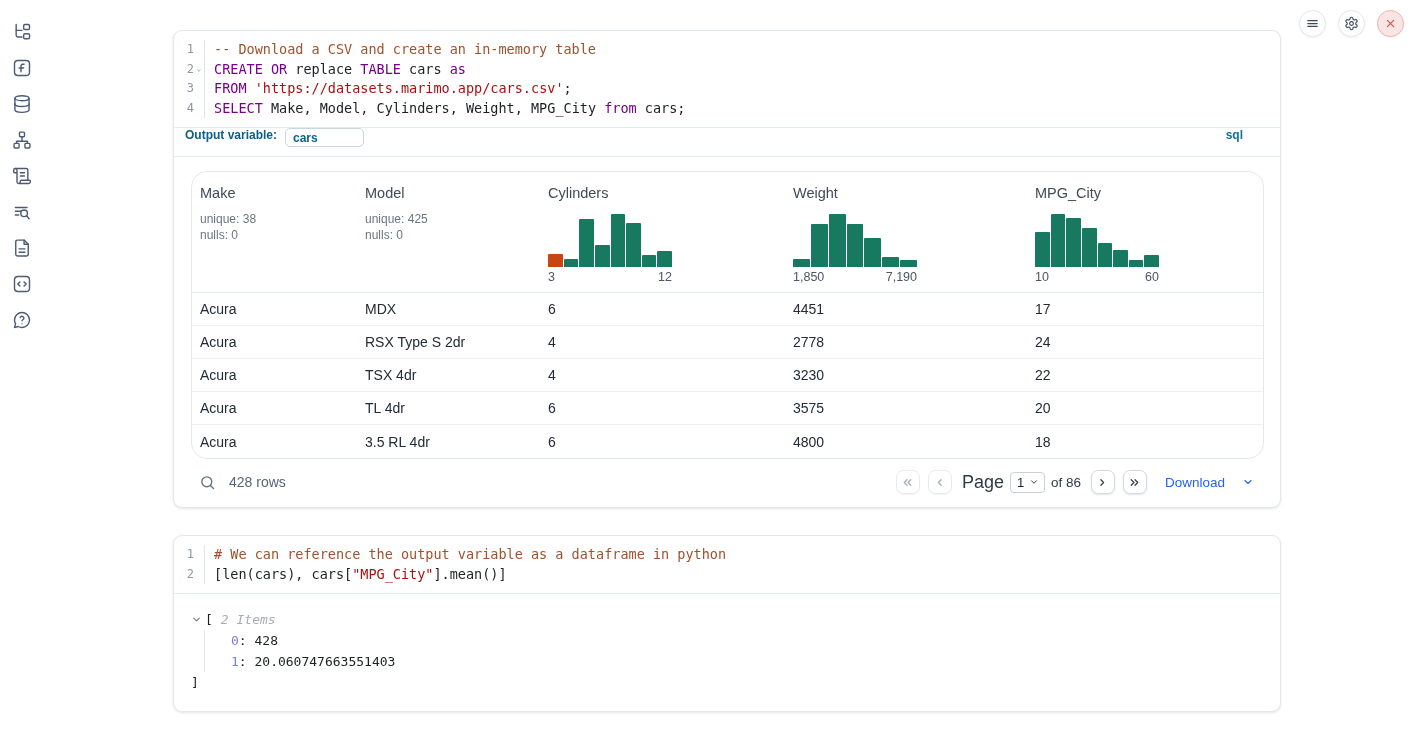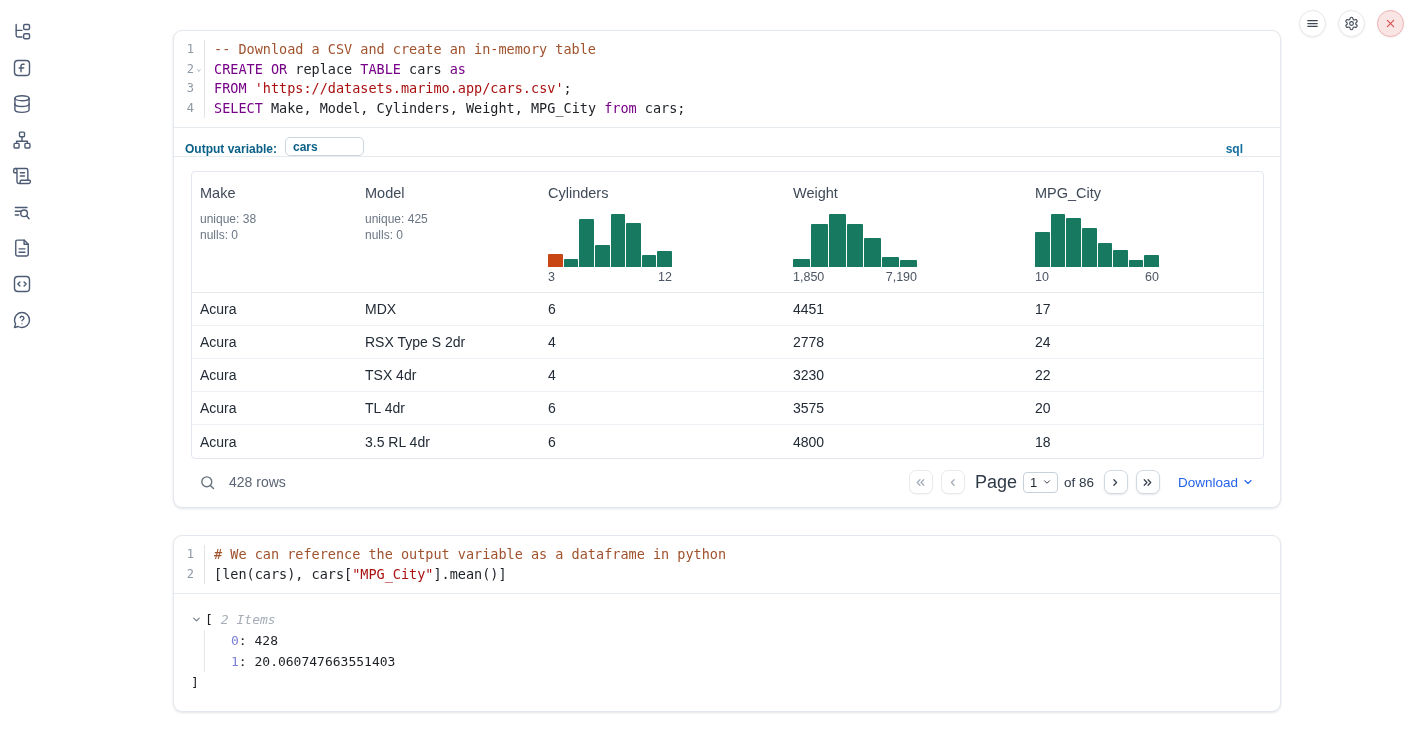--- a/index.html
+++ b/index.html
@@ -23,28 +23,28 @@
 
   
   .editor{font-family:"DejaVu Sans Mono",monospace;font-size:13.5px;line-height:19.5px;padding:9px 0}
   .code-line{display:flex}
   .gut{flex:0 0 31px;display:flex;justify-content:flex-end;align-items:center;border-right:1px solid #e0e5ea;color:#8e99a6;font-size:12px;font-family:"DejaVu Sans Mono",monospace}
   .gut .fold{width:10px;font-size:8px;color:#9aa4b0;text-align:center;line-height:1}
   .ct{padding-left:9px;white-space:pre;color:#1c2025}
   .tk-kw{color:#770088}.tk-str{color:#aa1111}.tk-com{color:#a0522d}.tk-pl{color:#1c2025}
 
   
-  .outvar{display:flex;align-items:flex-end;border-top:1px solid #e5eaef;padding:0 11px;height:29px}
+  .outvar{display:flex;align-items:flex-start;border-top:1px solid #e5eaef;padding:0 11px;height:29px}
   .outvar label{font-size:12px;font-weight:bold;color:#0b6088}
   .outvar input{margin-left:8px;width:79px;height:19px;border:1px solid #ccd4dc;border-radius:5px;font:bold 12px "Liberation Sans",sans-serif;color:#0b6088;padding:0 7px;outline:none}
   .lang-badge{margin-left:auto;margin-right:26px;font-size:12px;font-weight:bold;color:#146e9e}
 
   
   .cell-output{border-top:1px solid #e5eaef;padding:14px 16px 0 17px}
-  .data-table{border:1px solid #e3e8ee;border-radius:4px;overflow:hidden}
+  .data-table{border:1px solid #e3e8ee;border-radius:16px;overflow:hidden}
   .thead,.trow{display:grid;grid-template-columns:165px 183px 245px 242px auto}
   .thead{border-bottom:1px solid #e5eaef}
   .th{padding:13px 8px 8px 8px;cursor:pointer}
   .th-name{font-size:14.5px;color:#3f4a59}
   .th-stats{margin-top:10px;font-size:12px;color:#6b7684;line-height:16px}
   .hist-wrap{margin-top:10px;width:124px}
   .hist{display:flex;align-items:flex-end;gap:1px;height:56px}
   .bar{flex:1;border-radius:1px 1px 0 0}
   .hist-labels{display:flex;justify-content:space-between;font-size:12.5px;color:#4b5563;margin-top:3px}
   .trow{height:33px;align-items:center;border-bottom:1px solid #edf0f4;font-size:14px;color:#222b36}
@@ -58,21 +58,21 @@
   .pager{margin-left:auto;display:flex;align-items:center}
   .pg-btn{width:24px;height:24px;border-radius:7px;background:#fff;display:grid;place-items:center;cursor:pointer}
   .pg-btn svg{width:13px;height:13px}
   .pg-btn.disabled{border:1px solid #e8ebef;color:#a3adba;box-shadow:0 1px 1px rgba(16,24,40,.04)}
   .pg-btn.enabled{border:1px solid #d3d9e0;color:#3a424e;box-shadow:0 1px 2px rgba(16,24,40,.1)}
   .pg-gap{width:8px}
   .pg-label{font-size:18px;color:#2f3a47;margin:0 6px 0 10px}
   .pg-of{font-size:13.5px;color:#2f3a47;margin:0 10px 0 6px}
   .page-select{height:21px;min-width:35px;border:1px solid #c8d0d9;border-radius:4px;display:flex;align-items:center;gap:5px;padding:0 4px 0 6px;font-size:13px;color:#1f2730;cursor:pointer;background:#fff}
   .page-select svg{width:10px;height:10px;color:#3a424e}
-  .download{margin-left:18px;display:flex;align-items:center;gap:4px;color:#2563eb;font-size:13.5px;font-weight:500;cursor:pointer}
+  .download{margin-left:18px;display:flex;align-items:center;gap:17px;color:#2563eb;font-size:13.5px;font-weight:500;cursor:pointer}
   .download svg{width:12px;height:12px}
 
   
   .tree-output{border-top:1px solid #e5eaef;padding:15px 16px 18px 17px;font-family:"DejaVu Sans Mono",monospace;font-size:13px;color:#1c2025}
   .tree-row1{display:flex;align-items:center;line-height:21px}
   .tree-row1 svg{width:11px;height:11px;color:#6f7a86;margin-right:3px;cursor:pointer}
   .tree-items-label{font-style:italic;color:#a6adb7;margin-left:8px}
   .tree-entries{margin-left:13px;border-left:1px solid #e3e7ec;padding-left:26px}
   .tree-entry{line-height:21px}
   .tree-idx{color:#7b7fd6}

